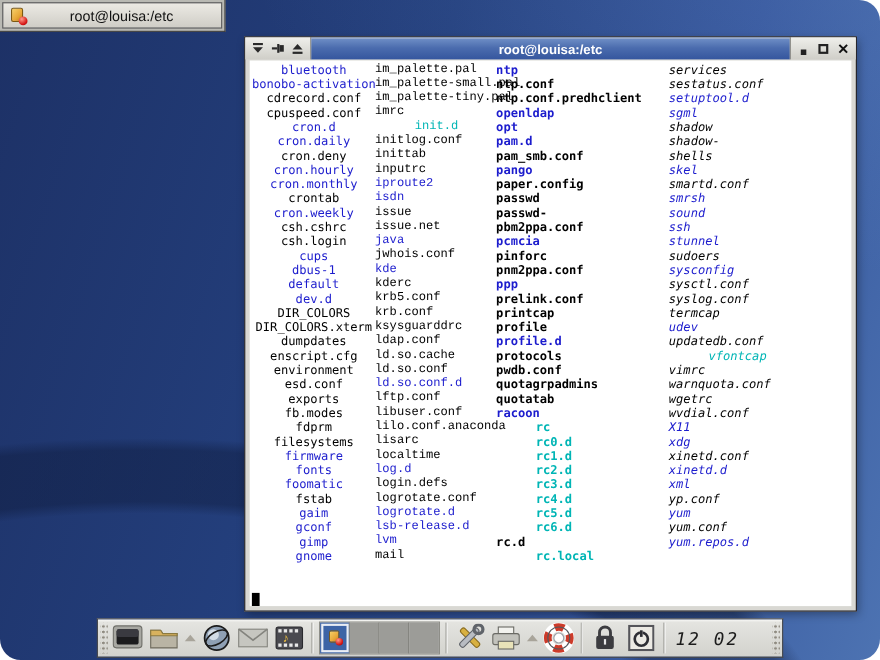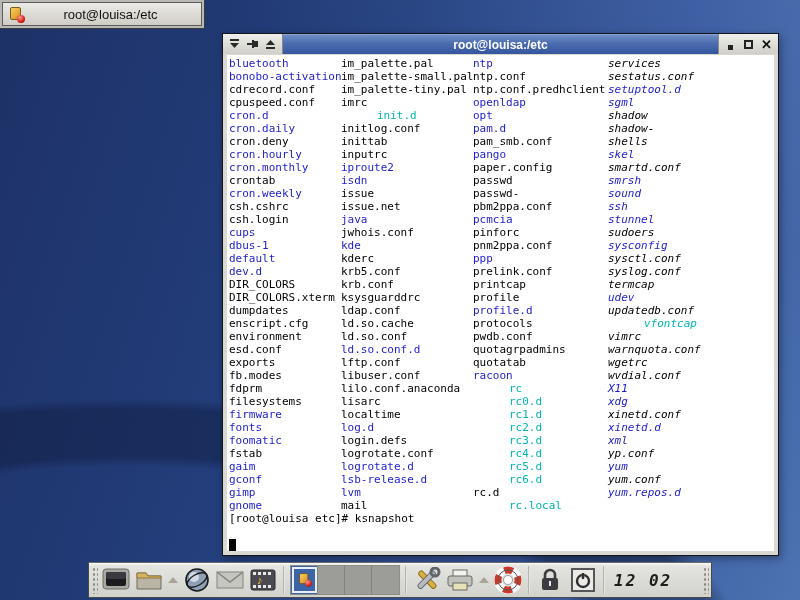--- a/index.html
+++ b/index.html
@@ -4,20 +4,21 @@
 <style>
   * { margin:0; padding:0; box-sizing:border-box; }
   html,body { width:800px; height:600px; overflow:hidden; font-family:"Liberation Sans", sans-serif; }
 
   .desktop {
     position:absolute; inset:0; width:800px; height:600px;
     background:
       radial-gradient(ellipse 820px 360px at 16% 112%, rgba(10,20,48,0) 57%, rgba(10,20,48,.38) 60%, rgba(10,20,48,.38) 73%, rgba(10,20,48,0) 76%),
       radial-gradient(ellipse 1100px 520px at 110% -10%, rgba(120,160,215,.25) 0%, rgba(120,160,215,0) 60%),
       linear-gradient(108deg, #1d3166 0%, #24407e 42%, #33539a 70%, #4d73b2 100%);
+    border-radius: 19px;
   }
 
   
   .top-taskbar {
     position:absolute; left:0; top:0; width:205px; height:29px;
     background:#b9b9b3; border-right:1px solid #3c3c3c; border-bottom:1px solid #3c3c3c;
     padding:2px;
   }
   .task-button {
     width:100%; height:100%; display:flex; align-items:center;
@@ -63,21 +64,21 @@
   .glyph-min { width:5px; height:5px; background:#222; margin-top:6px; }
   .glyph-max { width:9px; height:9px; border:2px solid #222; }
   .glyph-close { font-size:13px; font-weight:bold; color:#111; line-height:1; }
 
   .term-content {
     position:absolute; left:4px; right:4px; top:21px; bottom:4px;
     background:#fff; overflow:hidden;
     font-family:"DejaVu Sans Mono", monospace; font-size:11px; line-height:13px;
   }
   .term-col { position:absolute; top:2px; white-space:pre; }
-  .tcol1 { left:2px; } .tcol2 { left:114px; } .tcol3 { left:246px; } .tcol4 { left:381px;font-style:italic; }
+  .tcol1 { left:2px;text-align:center; } .tcol2 { left:114px;font-family:Liberation Mono, monospace; } .tcol3 { left:224px;font-weight:bold; } .tcol4 { left:381px;font-style:italic; }
   .term-line { height:13px; }
   .ft-d { color:var(--dir-color); }
   .ft-l { color:var(--link-color);margin-left:36px; }
   .ft-f { color:var(--file-color); }
   .prompt-line { position:absolute; left:2px; top:457px; color:#000; white-space:pre; }
   .status-line { position:absolute; left:2px; top:470px; color:#000; white-space:pre; }
   .term-cursor { position:absolute; left:2px; top:484px; width:7px; height:12px; background:#000; }
 
   
   .panel {
@@ -97,21 +98,21 @@
   .mini-arrow {
     width:0; height:0; border-left:5px solid transparent; border-right:5px solid transparent;
     border-bottom:6px solid #a8a49a; cursor:pointer; margin:0 1px;
   }
   .pager { display:flex; height:30px; border:1px solid #8e8e88; cursor:pointer; }
   .pager-cell { width:27px; height:28px; background:#9c9c98; border-right:1px solid #83837e; position:relative; }
   .pager-cell:last-child { border-right:none; }
   .pager-cell.active { background:#3d64a6; outline:2px solid #e9edf4; outline-offset:-3px; }
   .pager-cell.active .konsole-icon { position:absolute; left:6px; top:5px; transform:scale(.85); }
   .clock {
-    font-family:"DejaVu Sans Mono", monospace; font-weight:bold; font-style:italic;
+    font-family:"DejaVu Sans Mono", monospace; font-weight:normal; font-style:italic;
     font-size:16px; color:#1c1c1c; letter-spacing:2px; padding:0 4px; cursor:pointer;
   }
 </style>
 </head>
 <body>
 
 <div class="desktop">
 
   <div class="top-taskbar">
     <div class="task-button">
@@ -154,21 +155,20 @@
         <span class="tb-btn">
             <span class="glyph-max"></span>
           </span>
         <span class="tb-btn">
             <span class="glyph-close">✕</span>
           </span>
       </div>
     </div>
 
     <div class="term-content">
-      <div class="prompt-line">[root@louisa etc]# ksnapshot</div>
       <div class="term-cursor"></div>
     <div class="term-col tcol1"><div class="term-line ft-d">bluetooth</div><div class="term-line ft-d">bonobo-activation</div><div class="term-line ft-f">cdrecord.conf</div><div class="term-line ft-f">cpuspeed.conf</div><div class="term-line ft-d">cron.d</div><div class="term-line ft-d">cron.daily</div><div class="term-line ft-f">cron.deny</div><div class="term-line ft-d">cron.hourly</div><div class="term-line ft-d">cron.monthly</div><div class="term-line ft-f">crontab</div><div class="term-line ft-d">cron.weekly</div><div class="term-line ft-f">csh.cshrc</div><div class="term-line ft-f">csh.login</div><div class="term-line ft-d">cups</div><div class="term-line ft-d">dbus-1</div><div class="term-line ft-d">default</div><div class="term-line ft-d">dev.d</div><div class="term-line ft-f">DIR_COLORS</div><div class="term-line ft-f">DIR_COLORS.xterm</div><div class="term-line ft-f">dumpdates</div><div class="term-line ft-f">enscript.cfg</div><div class="term-line ft-f">environment</div><div class="term-line ft-f">esd.conf</div><div class="term-line ft-f">exports</div><div class="term-line ft-f">fb.modes</div><div class="term-line ft-f">fdprm</div><div class="term-line ft-f">filesystems</div><div class="term-line ft-d">firmware</div><div class="term-line ft-d">fonts</div><div class="term-line ft-d">foomatic</div><div class="term-line ft-f">fstab</div><div class="term-line ft-d">gaim</div><div class="term-line ft-d">gconf</div><div class="term-line ft-d">gimp</div><div class="term-line ft-d">gnome</div></div>
         <div class="term-col tcol2"><div class="term-line ft-f">im_palette.pal</div><div class="term-line ft-f">im_palette-small.pal</div><div class="term-line ft-f">im_palette-tiny.pal</div><div class="term-line ft-f">imrc</div><div class="term-line ft-l">init.d</div><div class="term-line ft-f">initlog.conf</div><div class="term-line ft-f">inittab</div><div class="term-line ft-f">inputrc</div><div class="term-line ft-d">iproute2</div><div class="term-line ft-d">isdn</div><div class="term-line ft-f">issue</div><div class="term-line ft-f">issue.net</div><div class="term-line ft-d">java</div><div class="term-line ft-f">jwhois.conf</div><div class="term-line ft-d">kde</div><div class="term-line ft-f">kderc</div><div class="term-line ft-f">krb5.conf</div><div class="term-line ft-f">krb.conf</div><div class="term-line ft-f">ksysguarddrc</div><div class="term-line ft-f">ldap.conf</div><div class="term-line ft-f">ld.so.cache</div><div class="term-line ft-f">ld.so.conf</div><div class="term-line ft-d">ld.so.conf.d</div><div class="term-line ft-f">lftp.conf</div><div class="term-line ft-f">libuser.conf</div><div class="term-line ft-f">lilo.conf.anaconda</div><div class="term-line ft-f">lisarc</div><div class="term-line ft-f">localtime</div><div class="term-line ft-d">log.d</div><div class="term-line ft-f">login.defs</div><div class="term-line ft-f">logrotate.conf</div><div class="term-line ft-d">logrotate.d</div><div class="term-line ft-d">lsb-release.d</div><div class="term-line ft-d">lvm</div><div class="term-line ft-f">mail</div></div>
         <div class="term-col tcol3"><div class="term-line ft-d">ntp</div><div class="term-line ft-f">ntp.conf</div><div class="term-line ft-f">ntp.conf.predhclient</div><div class="term-line ft-d">openldap</div><div class="term-line ft-d">opt</div><div class="term-line ft-d">pam.d</div><div class="term-line ft-f">pam_smb.conf</div><div class="term-line ft-d">pango</div><div class="term-line ft-f">paper.config</div><div class="term-line ft-f">passwd</div><div class="term-line ft-f">passwd-</div><div class="term-line ft-f">pbm2ppa.conf</div><div class="term-line ft-d">pcmcia</div><div class="term-line ft-f">pinforc</div><div class="term-line ft-f">pnm2ppa.conf</div><div class="term-line ft-d">ppp</div><div class="term-line ft-f">prelink.conf</div><div class="term-line ft-f">printcap</div><div class="term-line ft-f">profile</div><div class="term-line ft-d">profile.d</div><div class="term-line ft-f">protocols</div><div class="term-line ft-f">pwdb.conf</div><div class="term-line ft-f">quotagrpadmins</div><div class="term-line ft-f">quotatab</div><div class="term-line ft-d">racoon</div><div class="term-line ft-l">rc</div><div class="term-line ft-l">rc0.d</div><div class="term-line ft-l">rc1.d</div><div class="term-line ft-l">rc2.d</div><div class="term-line ft-l">rc3.d</div><div class="term-line ft-l">rc4.d</div><div class="term-line ft-l">rc5.d</div><div class="term-line ft-l">rc6.d</div><div class="term-line ft-f">rc.d</div><div class="term-line ft-l">rc.local</div></div>
         <div class="term-col tcol4"><div class="term-line ft-f">services</div><div class="term-line ft-f">sestatus.conf</div><div class="term-line ft-d">setuptool.d</div><div class="term-line ft-d">sgml</div><div class="term-line ft-f">shadow</div><div class="term-line ft-f">shadow-</div><div class="term-line ft-f">shells</div><div class="term-line ft-d">skel</div><div class="term-line ft-f">smartd.conf</div><div class="term-line ft-d">smrsh</div><div class="term-line ft-d">sound</div><div class="term-line ft-d">ssh</div><div class="term-line ft-d">stunnel</div><div class="term-line ft-f">sudoers</div><div class="term-line ft-d">sysconfig</div><div class="term-line ft-f">sysctl.conf</div><div class="term-line ft-f">syslog.conf</div><div class="term-line ft-f">termcap</div><div class="term-line ft-d">udev</div><div class="term-line ft-f">updatedb.conf</div><div class="term-line ft-l">vfontcap</div><div class="term-line ft-f">vimrc</div><div class="term-line ft-f">warnquota.conf</div><div class="term-line ft-f">wgetrc</div><div class="term-line ft-f">wvdial.conf</div><div class="term-line ft-d">X11</div><div class="term-line ft-d">xdg</div><div class="term-line ft-f">xinetd.conf</div><div class="term-line ft-d">xinetd.d</div><div class="term-line ft-d">xml</div><div class="term-line ft-f">yp.conf</div><div class="term-line ft-d">yum</div><div class="term-line ft-f">yum.conf</div><div class="term-line ft-d">yum.repos.d</div></div>
       </div>
   </div>
 
   <div class="panel">
     <div class="panel-handle"></div>

